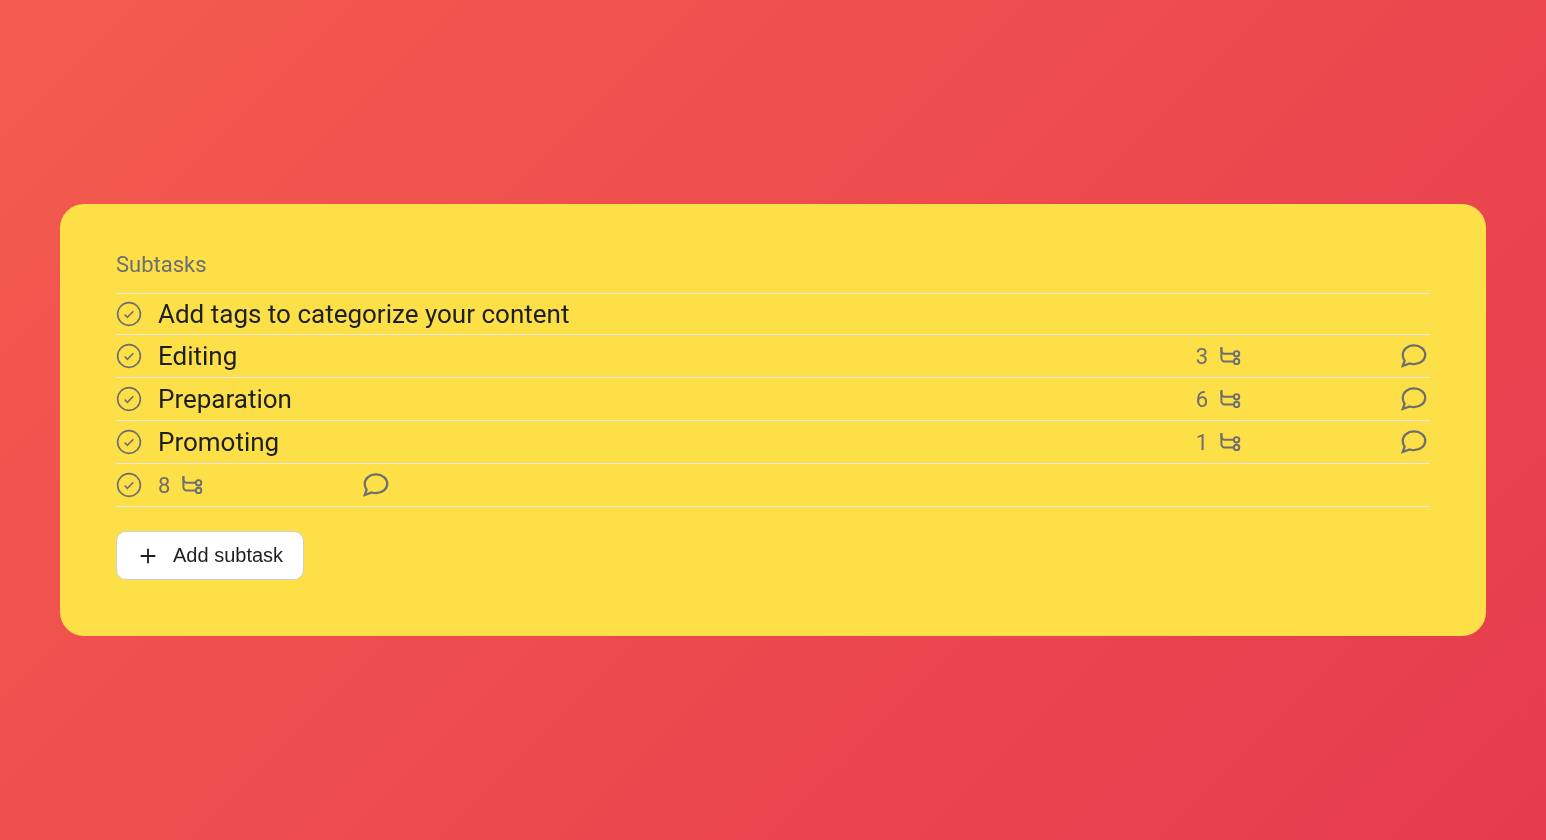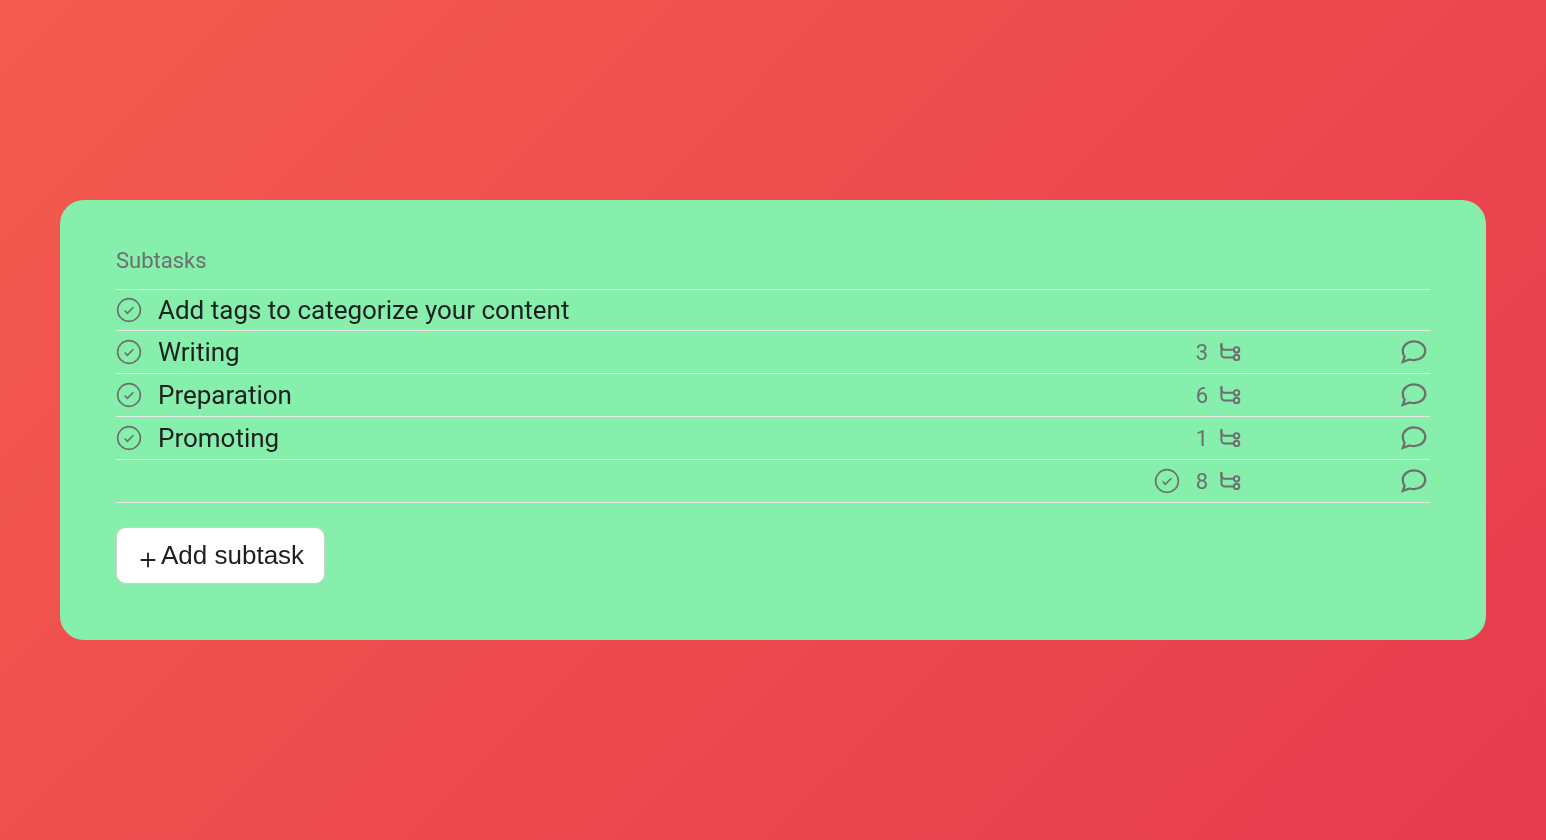--- a/index.html
+++ b/index.html
@@ -13,21 +13,21 @@
       background: linear-gradient(135deg, #f45b4e 0%, #e63b4f 100%);
       width: 1546px;
       height: 840px;
       display: flex;
       align-items: center;
       justify-content: center;
       padding: 60px;
     }
     
     .card {
-      background: #86efac;
+      background: #fde047;
       border-radius: 24px;
       width: 100%;
       padding: 48px 56px 56px 56px;
     }
     
     .section-header {
       font-size: 22px;
       color: #6d6e6f;
       padding-bottom: 16px;
       border-bottom: 1px solid #e8e8e8;
@@ -36,21 +36,20 @@
     .subtask-list {
       list-style: none;
     }
     
     .subtask-row {
       display: flex;
       align-items: center;
       padding: 5px 0;
       border-bottom: 1px solid #e8e8e8;
       gap: 16px;
-      justify-content: flex-end;
     }
     
     .check-circle {
       width: 26px;
       height: 26px;
       flex-shrink: 0;
       display: flex;
       align-items: center;
       justify-content: center;
     }
@@ -100,26 +99,26 @@
       height: 30px;
       stroke: #6d6e6f;
       stroke-width: 1.8;
       fill: none;
     }
     
     .add-subtask-btn {
       margin-top: 24px;
       display: inline-flex;
       align-items: flex-end;
-      gap: 2px;
+      gap: 14px;
       padding: 12px 20px;
       border: 1px solid #cfcfcf;
       border-radius: 10px;
       background: #ffffff;
-      font-size: 26px;
+      font-size: 20px;
       color: #1e1f21;
       cursor: pointer;
     }
     
     .add-subtask-btn svg {
       width: 22px;
       height: 22px;
       stroke: #1e1f21;
       stroke-width: 2;
       fill: none;
@@ -144,21 +143,21 @@
     </li>
 
 
     <li class="subtask-row">
       <span class="check-circle">
         <svg viewBox="0 0 24 24">
             <circle cx="12" cy="12" r="10.5"></circle>
             <path d="M8 12.5l2.5 2.5L16 9.5"></path>
           </svg>
       </span>
-      <span class="task-title">Writing</span>
+      <span class="task-title">Editing</span>
       <span class="subtask-count">
         <span>3</span>
         <svg viewBox="0 0 24 24">
             <path d="M5 4v10a3 3 0 0 0 3 3h8"></path>
             <circle cx="19" cy="17" r="2.5"></circle>
             <path d="M5 4v3a3 3 0 0 0 3 3h8"></path>
             <circle cx="19" cy="10" r="2.5"></circle>
           </svg>
       </span>
       <span class="comment-btn">

